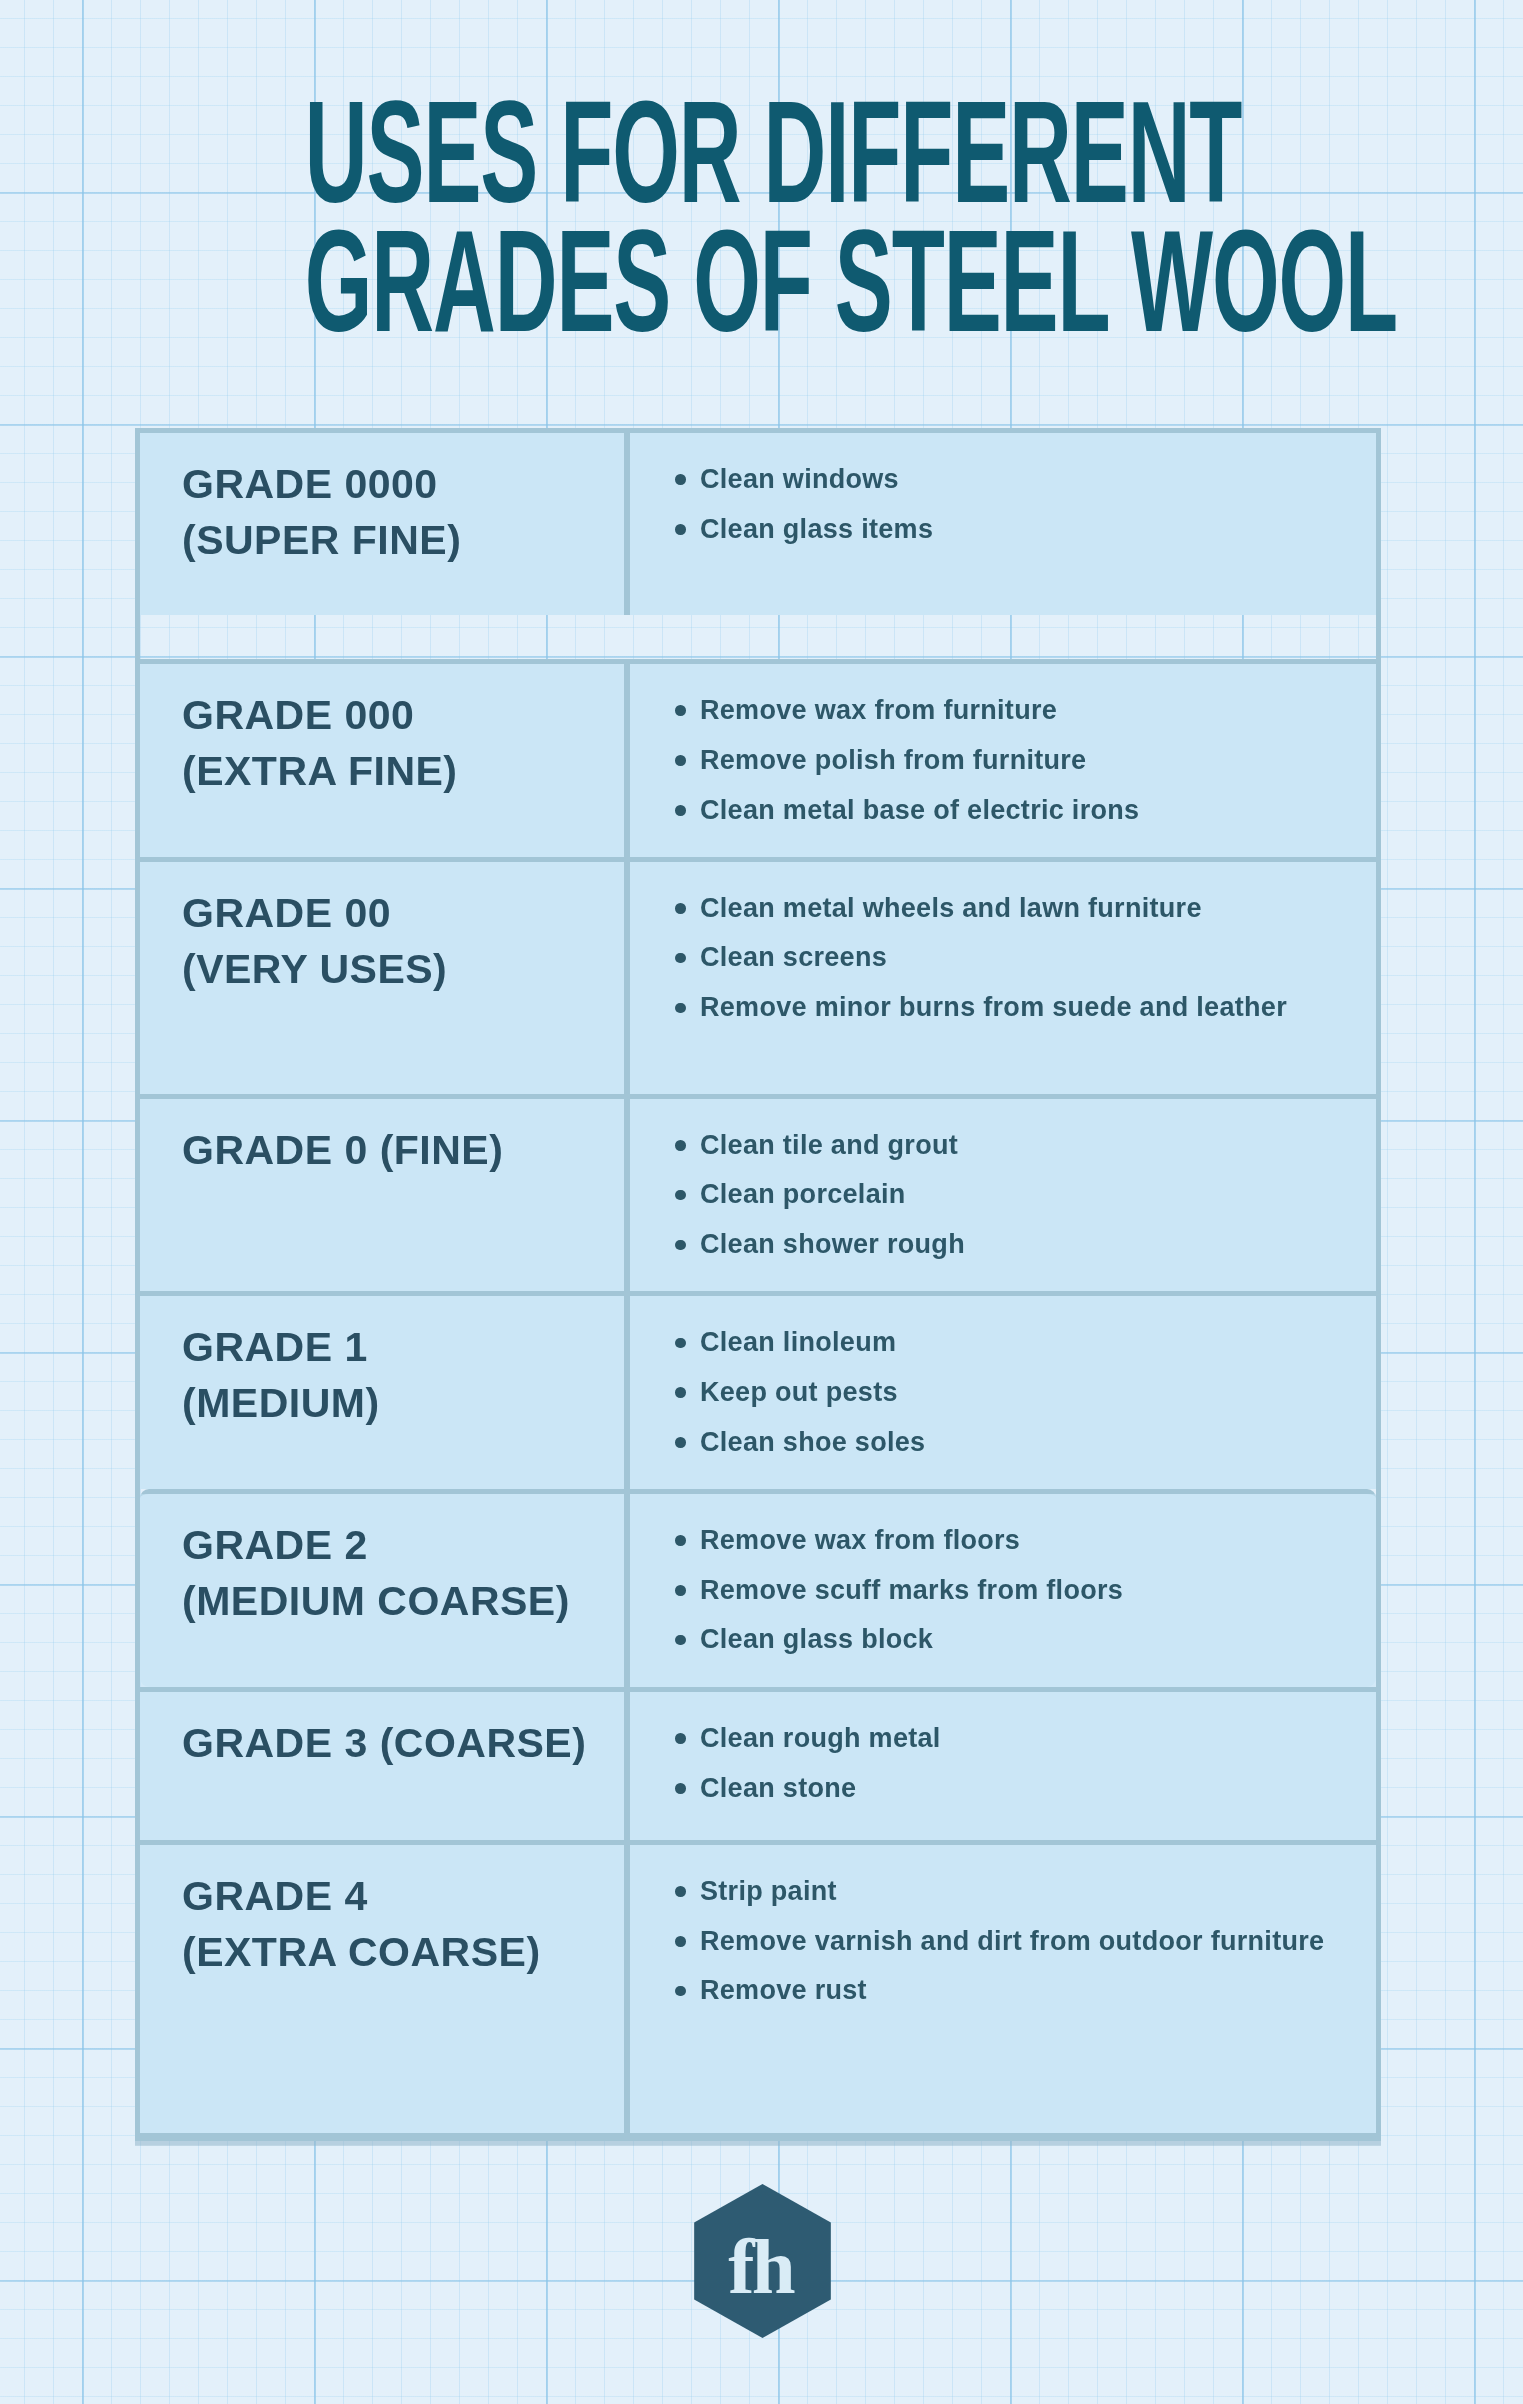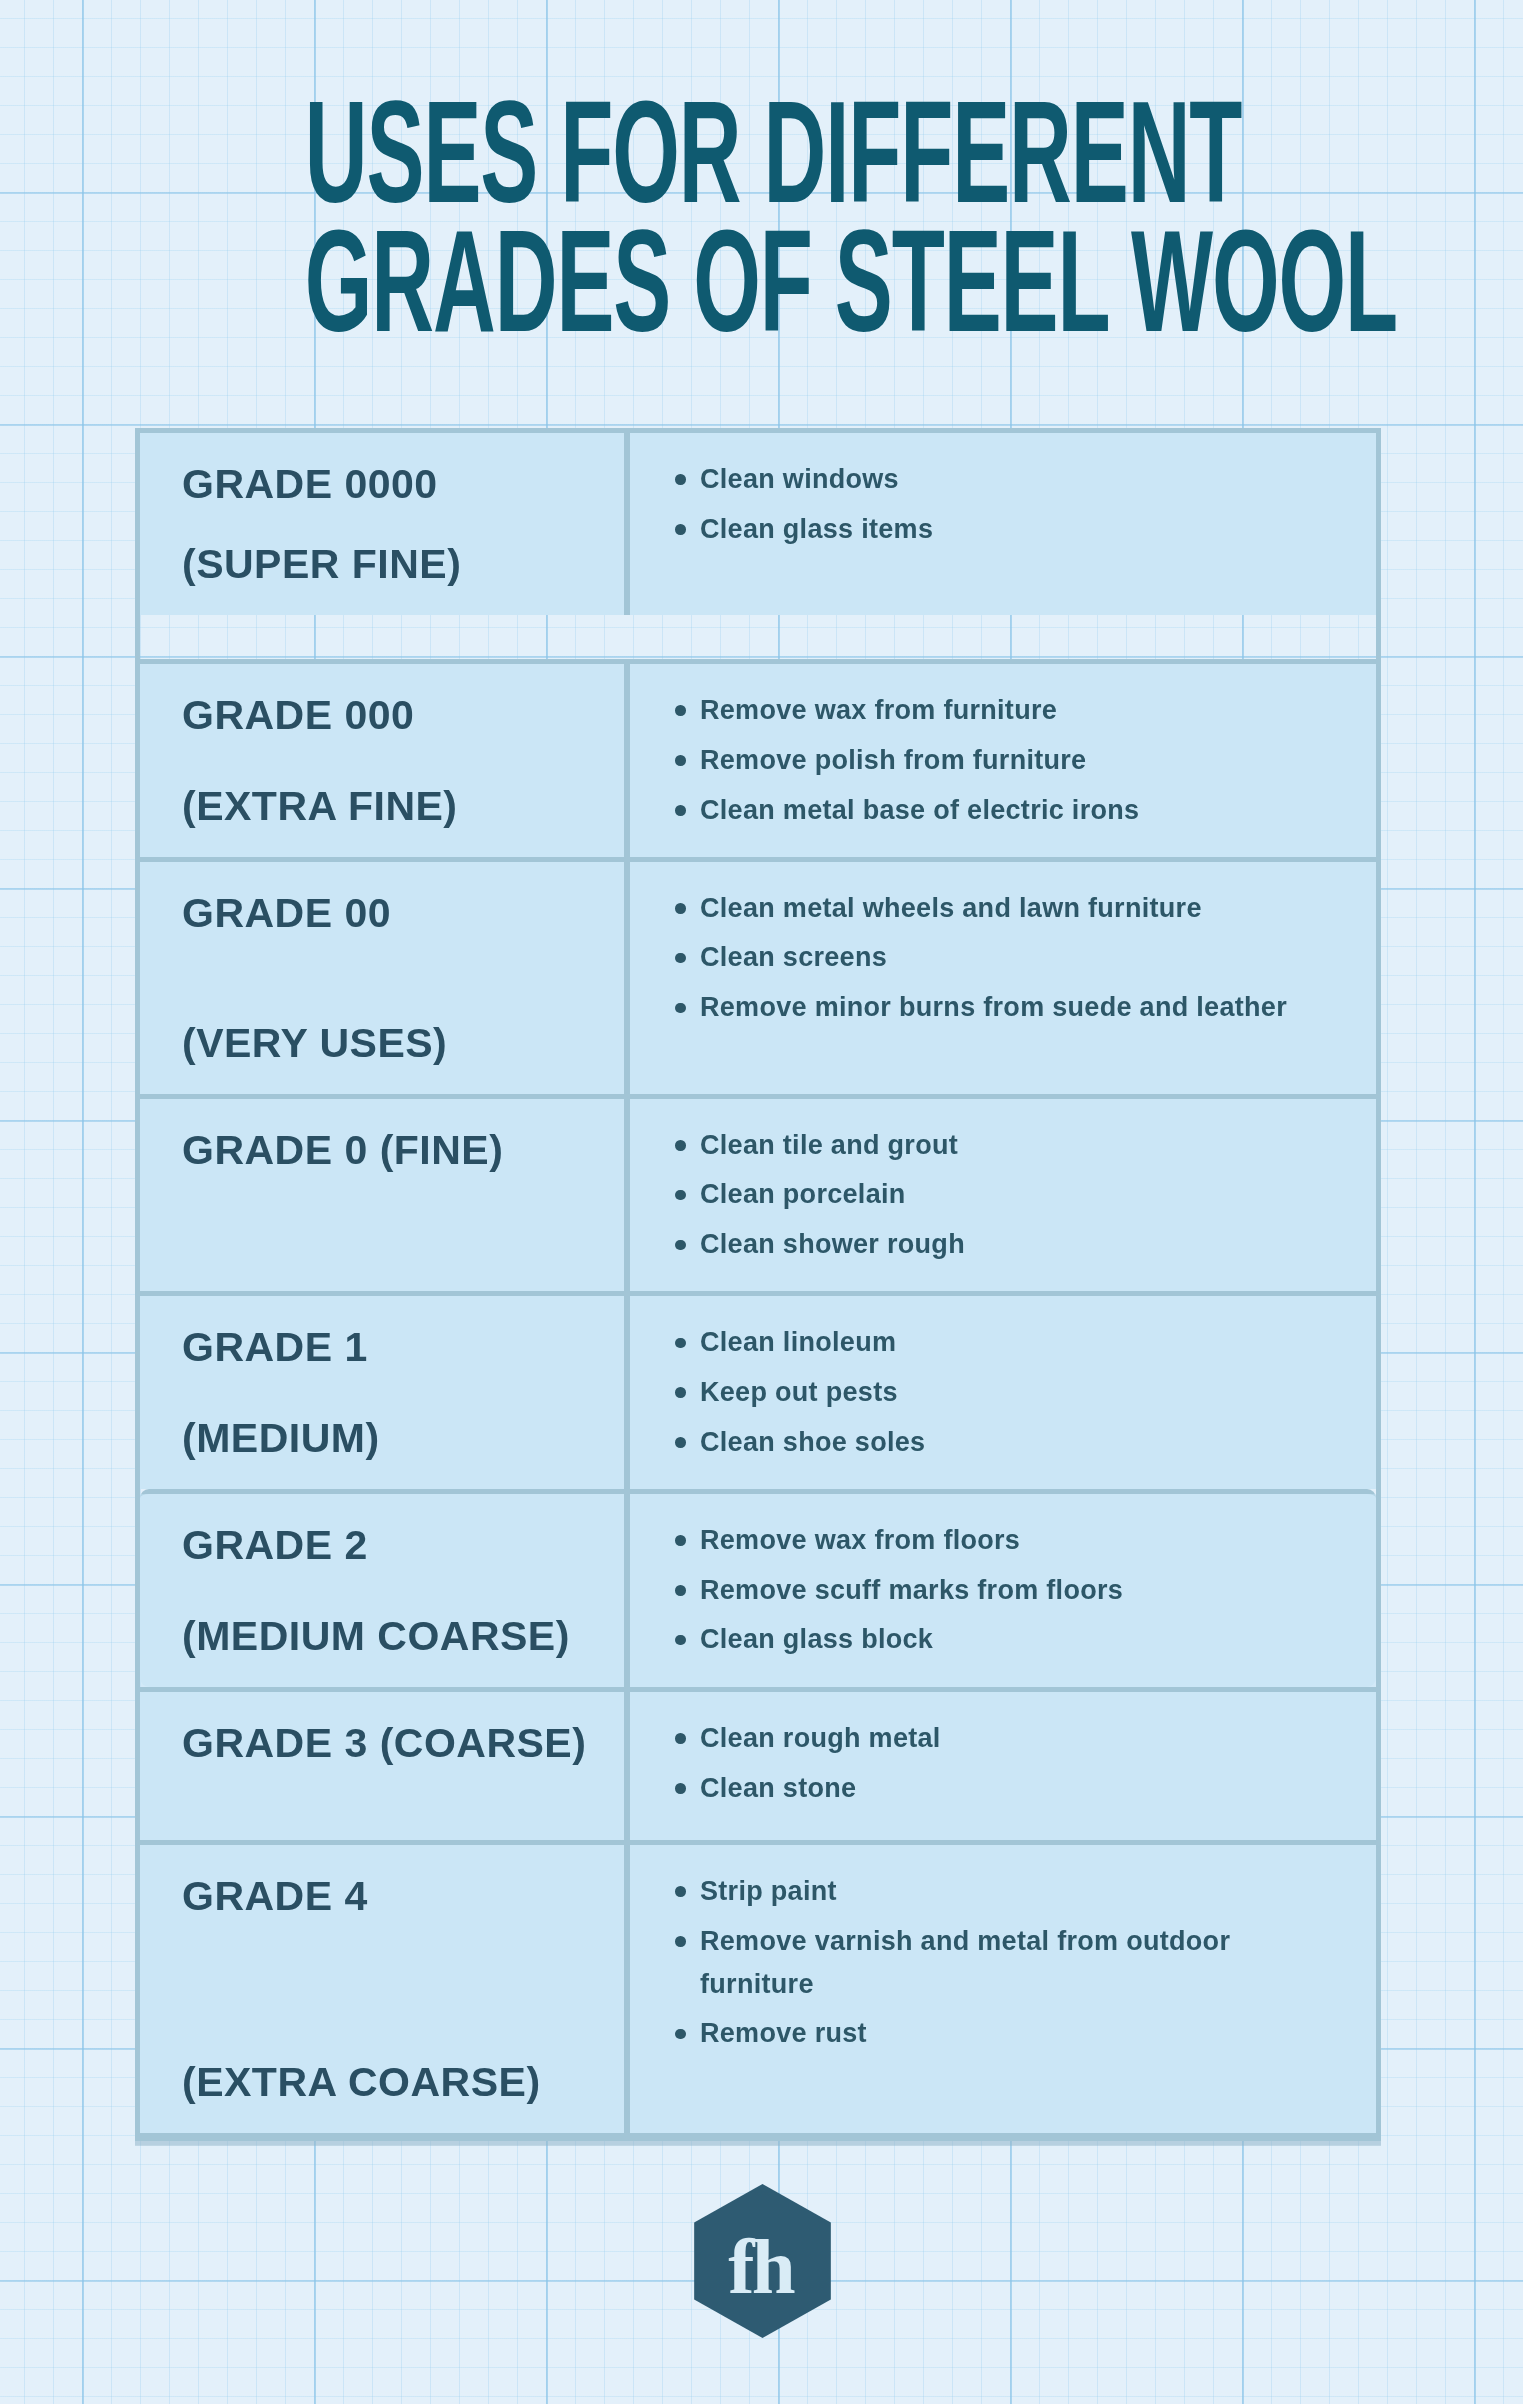--- a/index.html
+++ b/index.html
@@ -69,21 +69,21 @@
   .row:nth-of-type(2) { min-height: 196px; margin-top: 44px; }
   .row:nth-of-type(3) { min-height: 237px; }
   .row:nth-of-type(4) { min-height: 186px; }
   .row:nth-of-type(5) { min-height: 196px; }
   .row:nth-of-type(6) { min-height: 198px; border-radius: 9px; }
   .row:nth-of-type(7) { min-height: 153px; }
   .row:nth-of-type(8) { min-height: 293px; }
   .cell {
     display: flex;
     flex-direction: column;
-    justify-content: space-between;
+    justify-content: flex-start;
     background: rgba(196,228,246,0.55);
   }
   .label-cell {
     border-right: 6.8px solid var(--border);
     padding: 23px 19.3px 23px 42px;
   }
   .grade {
     color: var(--label);
     font-size: 41px;
     font-weight: bold;
@@ -239,21 +239,21 @@
     </section>
 
     <section class="row">
       <div class="cell label-cell">
         <div class="grade">GRADE 4</div>
         <div class="grade">(EXTRA COARSE)</div>
       </div>
       <div class="cell uses-cell">
         <ul class="uses">
           <li>Strip paint</li>
-          <li>Remove varnish and metal from outdoor furniture</li>
+          <li>Remove varnish and dirt from outdoor furniture</li>
           <li>Remove rust</li>
         </ul>
       </div>
     </section>
   </main>
 
 <footer class="footer">
   <svg class="logo" width="137" height="154" viewBox="0 0 142 160">
     <polygon points="71,0 142,40 142,120 71,160 0,120 0,40" fill="#2e5b72"></polygon>
     <text x="69" y="113" text-anchor="middle" fill="#d9ecf6">fh</text>

